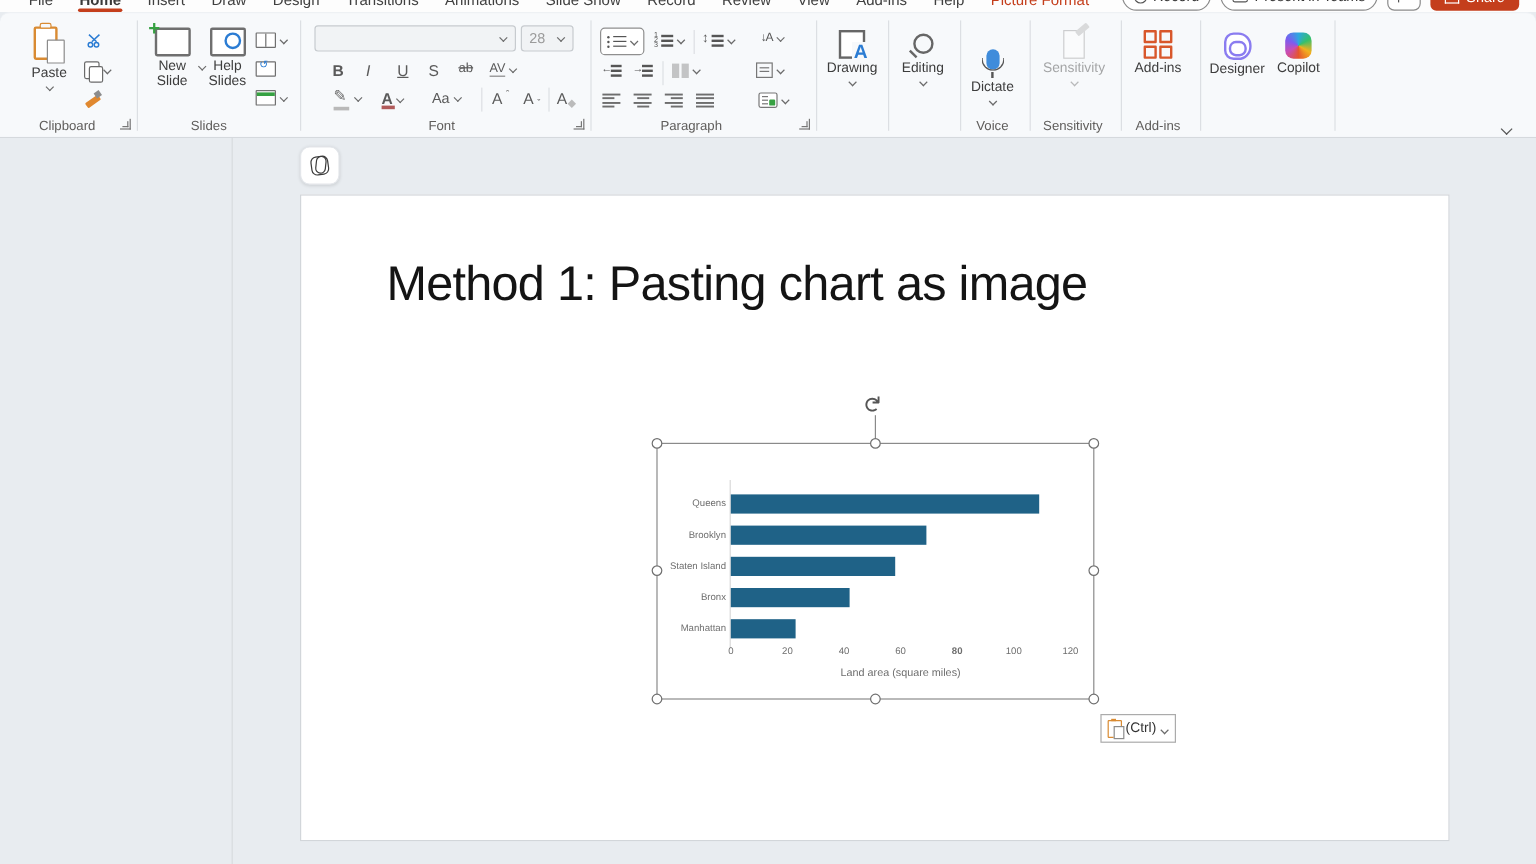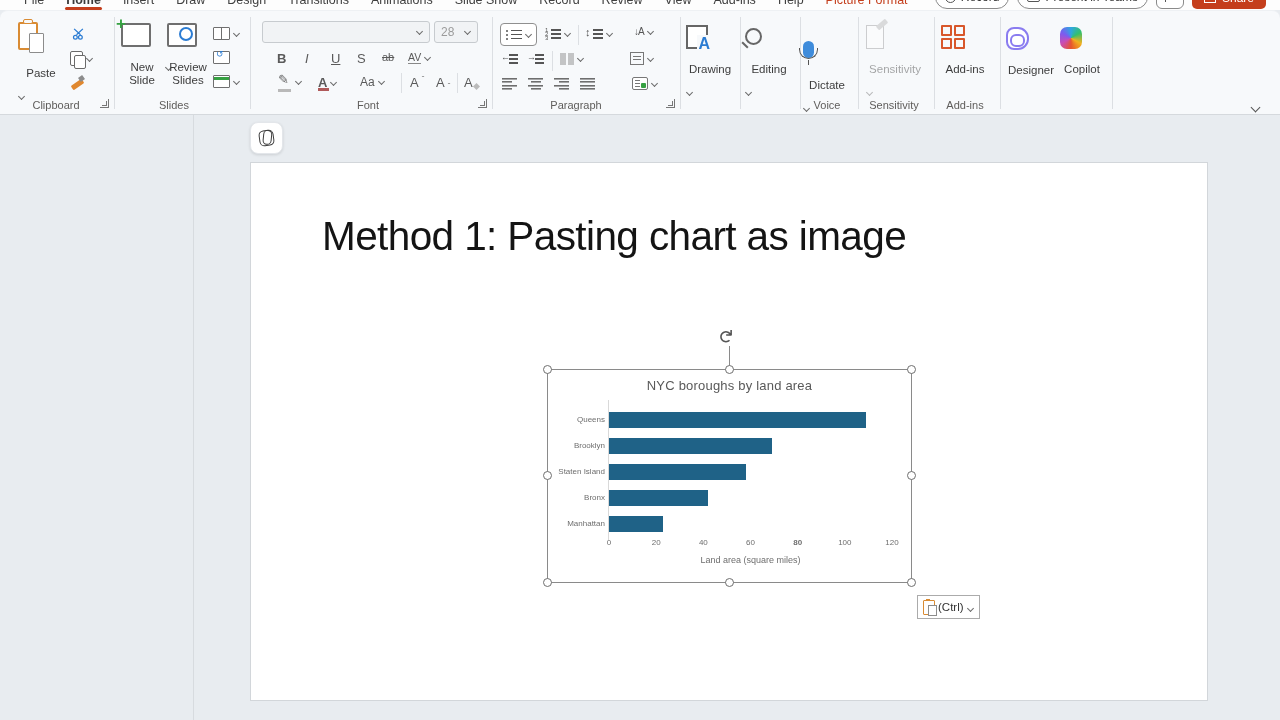--- a/index.html
+++ b/index.html
@@ -24,21 +24,21 @@
   .shic::before{content:"";position:absolute;left:3px;top:-4px;width:1.3px;height:7px;background:#fff}
   
   .ribbon{position:absolute;left:0;top:10px;width:1280px;height:103px;background:#f7f9fb;border-bottom:1px solid #d5d9dd;border-top:1px solid #eef1f4;border-radius:8px 8px 0 0;z-index:20}
   .ribbon *{box-sizing:border-box}
   .sep{position:absolute;top:6px;height:92px;width:1px;background:#dcdfe3}
   .gl{position:absolute;top:88px;font-size:11px;color:#5f5d5b;white-space:nowrap;transform:translateX(-50%)}
   .lnch{position:absolute;width:9px;height:9px;border-right:1.3px solid #777;border-bottom:1.3px solid #777}
   .lnch::before{content:"";position:absolute;right:1.5px;bottom:1.5px;width:4px;height:4px;border-right:1.3px solid #777;border-bottom:1.3px solid #777}
   .cv{display:inline-block;width:7px;height:6px;position:relative;flex:none}
   .cv::before{content:"";position:absolute;left:1px;top:0;width:4px;height:4px;border-right:1.1px solid #6b6b6b;border-bottom:1.1px solid #6b6b6b;transform:rotate(45deg)}
-  .bigbtn{position:absolute;display:flex;flex-direction:column;gap:14px;font-size:11.5px;color:#3d3d3d}
+  .bigbtn{position:absolute;display:flex;flex-direction:column;align-items:center;gap:2px;font-size:11.5px;color:#3d3d3d}
   .biglabel{text-align:center;line-height:13px;white-space:pre-line}
   .smbtn{position:absolute;display:flex;align-items:center;gap:3px}
   .txtg{font-size:13px;color:#5a5a5a}
   .disabled{opacity:.45}
   
   .ic-clipboard{width:26px;height:32px;position:relative}
   .ic-clipboard .board{position:absolute;left:0;top:1px;width:20px;height:28px;border:2px solid #d98b33;border-radius:2px;background:#fff}
   .ic-clipboard .clip{position:absolute;left:5px;top:-2px;width:10px;height:5px;border:1.5px solid #d98b33;border-radius:2px;background:#f7f9fb}
   .ic-clipboard .page{position:absolute;right:0;bottom:0;width:15px;height:20px;background:#fff;border:1.5px solid #8c8c8c;border-radius:1px}
   .ic-copy{width:13px;height:15px;border:1.4px solid #6a6a6a;border-radius:2px;background:#fff;position:relative}
@@ -211,21 +211,21 @@
   <div class="lnch" style="left:100px;top:88px"></div>
   <div class="gl" style="left:56px">Clipboard</div>
 
   <div class="bigbtn" style="left:121px;top:12px;width:45px">
     <span class="ic-slide newp"></span>
     <span class="biglabel" style="width:42px">New Slide</span>
     <span class="cv" style="position:absolute;right:-6px;bottom:16px"></span>
   </div>
   <div class="bigbtn" style="left:167px;top:12px;width:45px">
     <span class="ic-slide reuse"></span>
-    <span class="biglabel" style="width:42px">Review Slides</span>
+    <span class="biglabel" style="width:42px">Help Slides</span>
   </div>
   <div class="smbtn" style="left:213px;top:16px">
     <span class="ic-minislide split"></span>
     <span class="cv"></span>
   </div>
   <div class="smbtn" style="left:213px;top:40px">
     <span class="ic-minislide reset"></span>
   </div>
   <div class="smbtn" style="left:213px;top:64px">
     <span class="ic-minislide section"></span>
@@ -419,21 +419,20 @@
   <div class="rot-icon">↻</div>
   <span class="handle" style="left:-5px;top:-5px"></span>
   <span class="handle" style="left:177px;top:-5px"></span>
   <span class="handle" style="right:-5px;top:-5px"></span>
   <span class="handle" style="left:-5px;top:101px"></span>
   <span class="handle" style="right:-5px;top:101px"></span>
   <span class="handle" style="left:-5px;bottom:-5px"></span>
   <span class="handle" style="left:177px;bottom:-5px"></span>
   <span class="handle" style="right:-5px;bottom:-5px"></span>
 
-  <div class="chart-title">NYC boroughs by land area</div>
   <div class="axisline"></div>
   <div id="chart-rows">
       <div class="crow" style="top: 42px;">
         <span class="clabel">Queens</span>
         <div class="cbarr" style="width: 257.058px; background: rgb(31, 98, 135);"></div>
       </div>
       <div class="crow" style="top: 68px;">
         <span class="clabel">Brooklyn</span>
         <div class="cbarr" style="width: 162.725px; background: rgb(31, 98, 135);"></div>
       </div>

